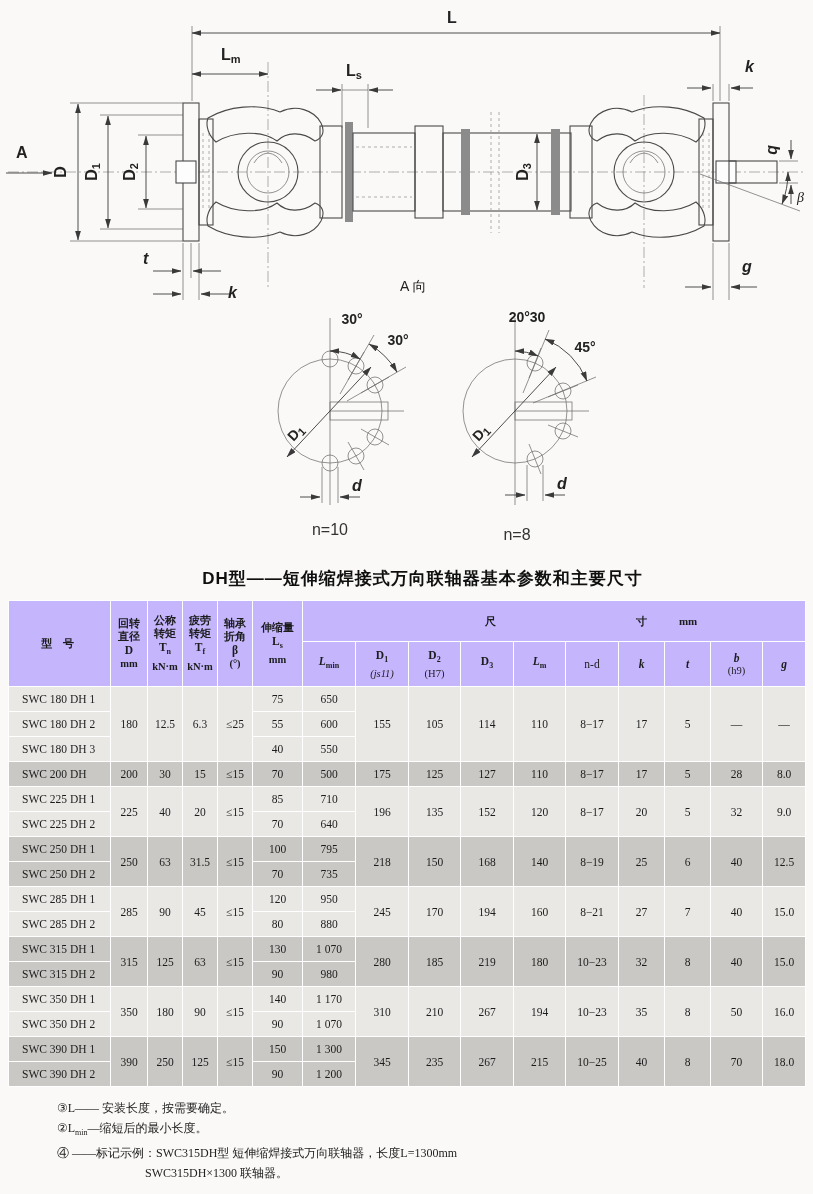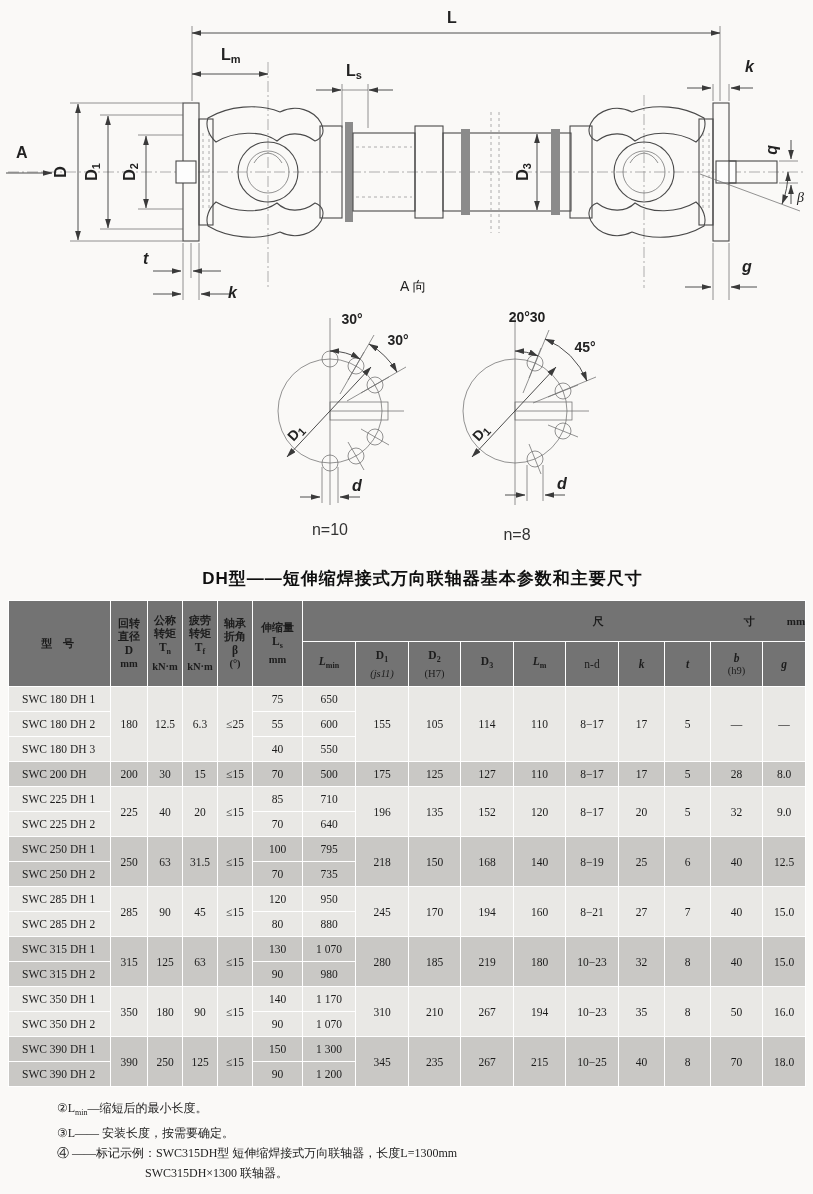--- a/index.html
+++ b/index.html
@@ -20,30 +20,30 @@
   .nlab{font:16px "Liberation Sans",sans-serif;fill:#333;}
   .beta{font:italic 14px "Liberation Serif",serif;fill:#222;}
   .ssub{font-size:11px;}
   
   #title{position:absolute;top:567px;left:16px;width:813px;text-align:center;
          font:bold 17px "Liberation Sans",sans-serif;color:#0f0f0f;letter-spacing:1px;}
   
   #maintable{position:absolute;top:600px;left:8px;}
   table{border-collapse:collapse;table-layout:fixed;width:797px;}
   th,td{border:1px solid #fff;text-align:center;vertical-align:middle;padding:0;}
-  thead th{background:#737373;font-weight:bold;font-size:11px;line-height:13px;}
+  thead th{background:#c4b5fd;font-weight:bold;font-size:11px;line-height:13px;}
   .hsym{font-weight:bold;font-size:11.5px;line-height:14px;font-family:"Liberation Serif",serif;}
   .hunit{font-weight:bold;font-size:10.5px;line-height:13px;}
   .hl{font-size:11px;line-height:13px;}
   .paren{font-size:10.5px;line-height:12px;font-weight:normal;}
   .it{font-style:italic;}
   .bold{font-weight:normal;}
   sub{font-size:8px;}
   .th-model{font-size:11px;letter-spacing:4px;}
-  .th-span{position:relative;text-align:right;}
+  .th-span{position:relative;text-align:center;}
   .th-span .sp1{padding-left:74px;}
   .th-span .sp2{margin-left:140px;}
   .th-span .sp3{margin-left:32px;font-family:"Liberation Serif",serif;}
   tr.hr1 th{height:40px;}
   tr.hr2 th{height:44px;font-weight:normal;}
   tbody td{height:24px;font-size:11.5px;white-space:nowrap;}
   tbody tr.light td{background:#e9e8e5;}
   tbody tr.dark td{background:#c9c8c5;}
   td.model{text-align:left;padding-left:13px;}
   
@@ -532,17 +532,17 @@
         <tr class="dark">
           <td class="model">SWC 390 DH 2</td>
           <td>90</td>
           <td>1 200</td>
         </tr>
       </tbody>
 </table>
 </div>
 
 <div id="notes">
+  <div class="ind"><span>③</span><span>L—— 安装长度，按需要确定。</span></div>
   <div class="ind"><span>②</span><span>L</span><sub>min</sub><span>—缩短后的最小长度。</span></div>
-  <div class="ind"><span>③</span><span>L—— 安装长度，按需要确定。</span></div>
   <div class="ind"><span>④</span><span> ——标记示例：SWC315DH型 短伸缩焊接式万向联轴器，长度L=1300mm</span></div>
   <div class="ind2"><span>SWC315DH×1300 联轴器。</span></div>
 </div>
 
 </body></html>

